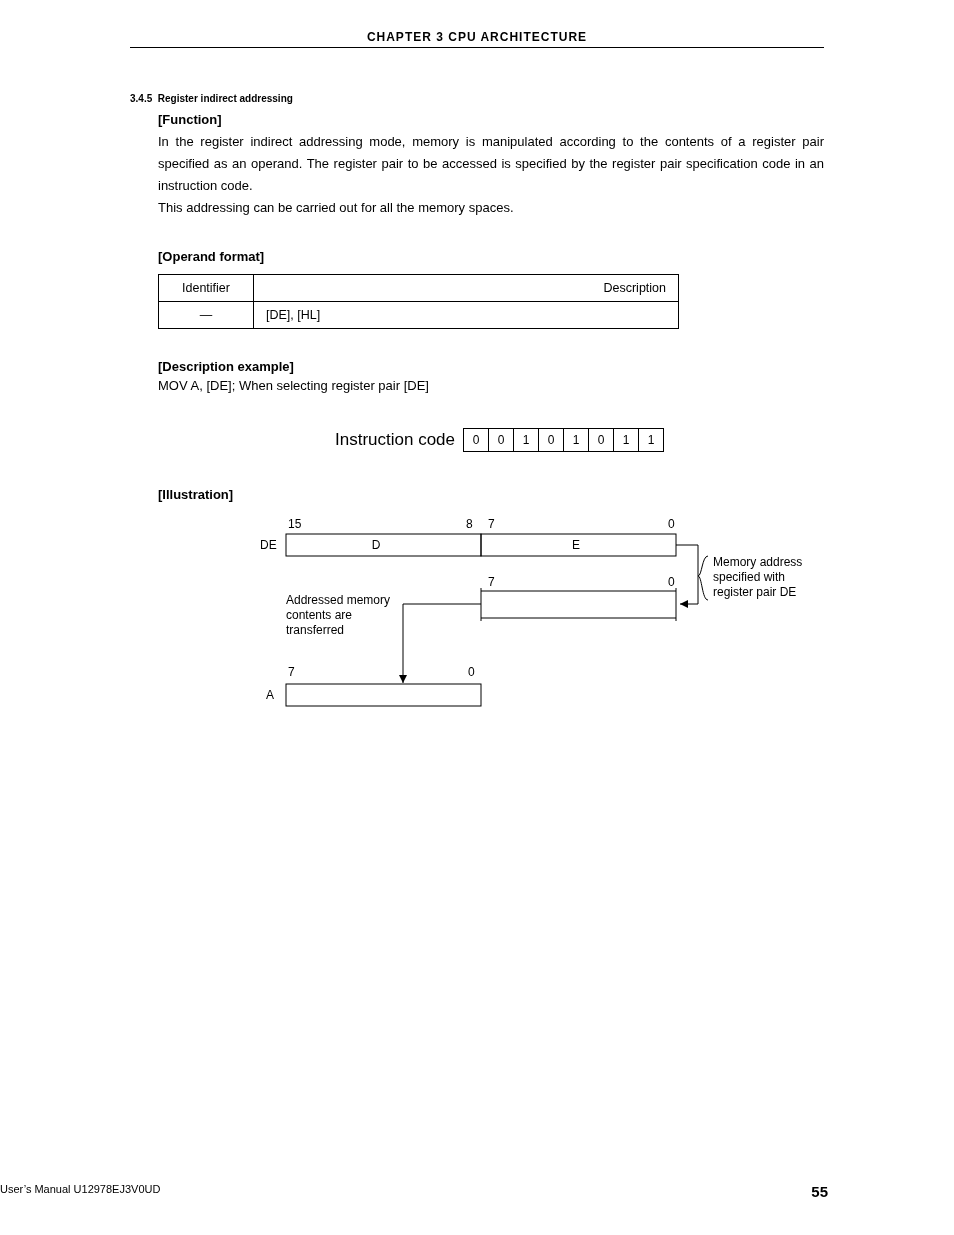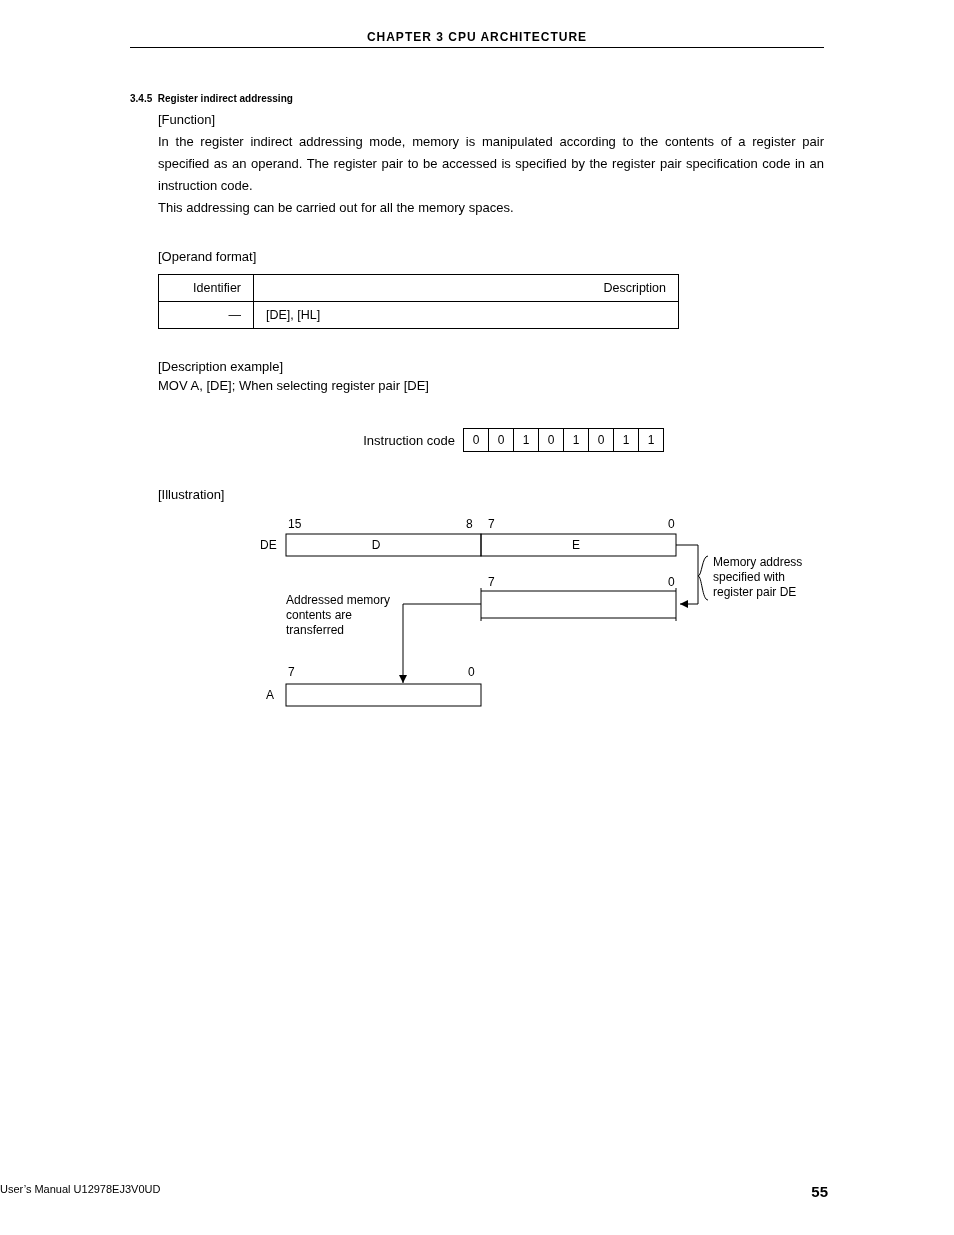--- a/index.html
+++ b/index.html
@@ -24,21 +24,21 @@
     padding-bottom: 3px;
     border-bottom: 1px solid #000;
     margin-bottom: 45px;
   }
   .section-title {
     font-weight: bold;
     font-size: 10px;
     margin-bottom: 8px;
   }
   .sub-heading {
-    font-weight: normal;
+    font-weight: bold;
     font-size: 13px;
     margin-left: 28px;
     margin-bottom: 4px;
   }
   .body-text {
     margin-left: 28px;
     line-height: 1.7;
     text-align: justify;
     font-size: 13px;
     margin-bottom: 30px;
@@ -53,40 +53,40 @@
     border: 1px solid #000;
     padding: 6px 12px;
     font-size: 12.5px;
     font-weight: normal;
   }
   .operand-table th {
     text-align: center;
   }
   .operand-table .col-id {
     width: 70px;
-    text-align: right;
+    text-align: center;
   }
   .operand-table .col-desc {
     width: 400px;
     text-align: left;
   }
   .example-line {
     margin-left: 28px;
     font-size: 13px;
     margin-bottom: 35px;
   }
   .instr-row {
     display: flex;
     align-items: center;
     justify-content: flex-end;
     margin-right: 160px;
     margin-bottom: 35px;
   }
   .instr-label {
-    font-size: 13px;
+    font-size: 17px;
     margin-right: 8px;
   }
   .bit-table {
     border-collapse: collapse;
   }
   .bit-table td {
     border: 1px solid #000;
     width: 22px;
     height: 20px;
     text-align: center;

